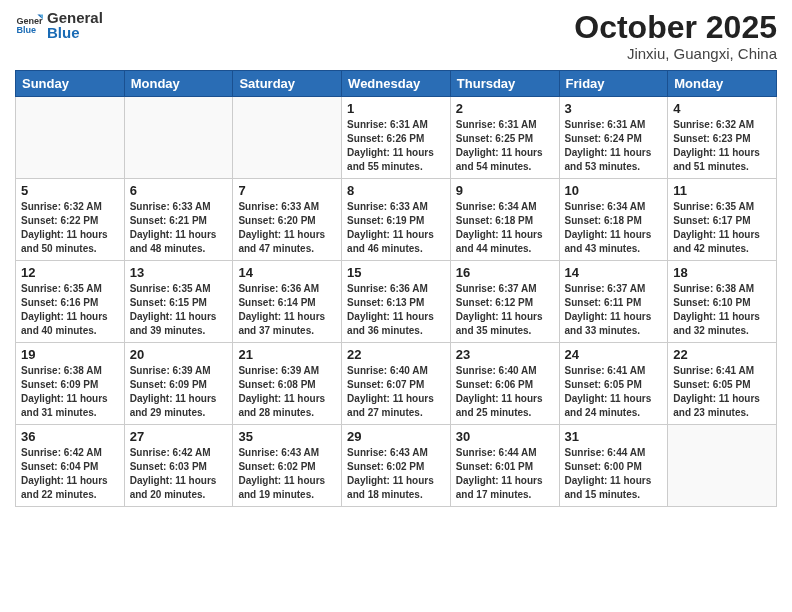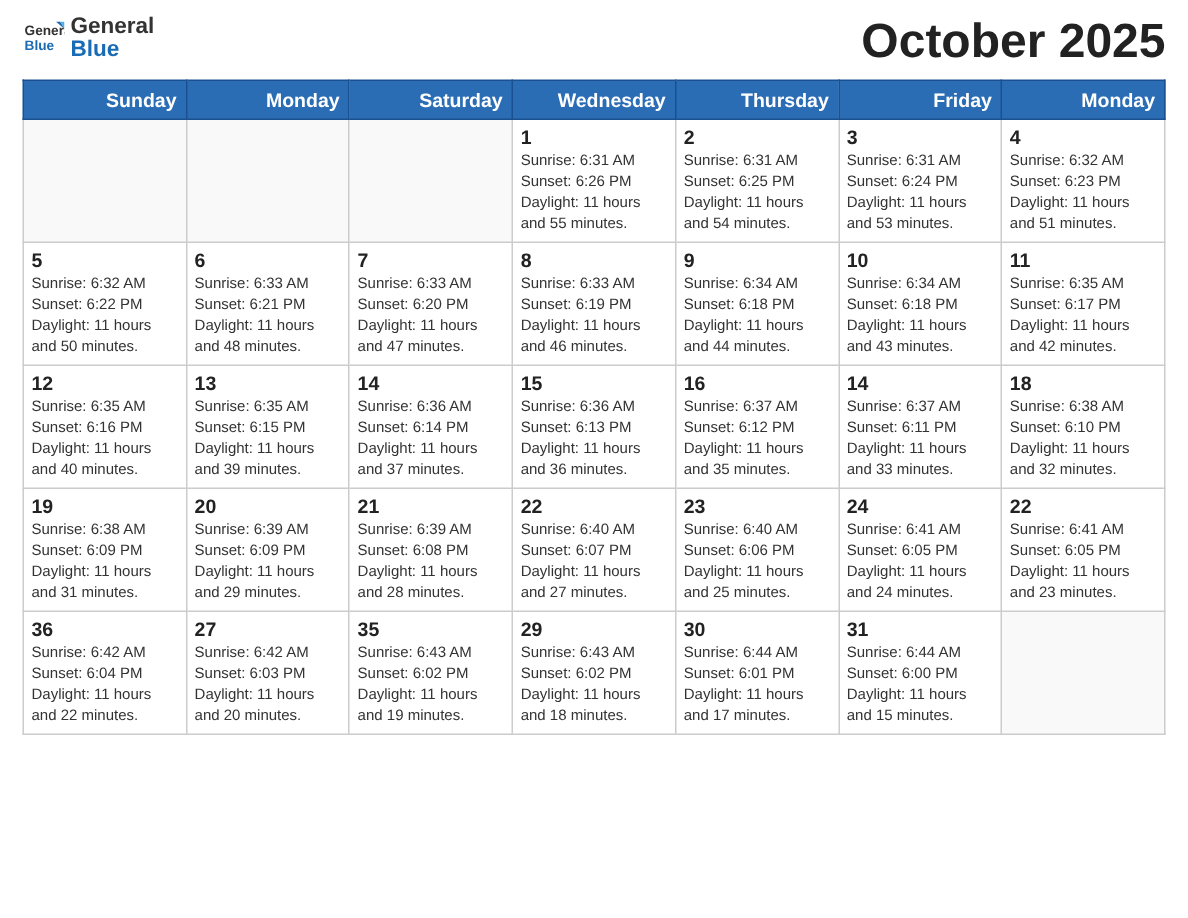--- a/index.html
+++ b/index.html
@@ -46,21 +46,21 @@
       color: #444;
     }
     .calendar {
       width: 100%;
       border-collapse: collapse;
       table-layout: fixed;
     }
     .calendar th {
       background-color: #2a6db5;
       color: #fff;
-      text-align: right;
+      text-align: left;
       padding: 5px 6px;
       font-size: 13px;
       font-weight: bold;
       border: 1px solid #1a5090;
       margin-top: 32px;
     }
     .calendar td {
       border: 1px solid #ccc;
       vertical-align: top;
       padding: 4px 5px;
@@ -76,20 +76,21 @@
       font-size: 13px;
       font-weight: bold;
       color: #222;
       display: block;
       margin-bottom: 2px;
     }
     .day-info {
       font-size: 10px;
       color: #333;
       line-height: 1.4;
+      font-weight: bold;
     }
   </style>
 </head>
 <body>
 
 <div class="page">
   <div class="header">
     <div class="logo">
       <svg class="logo-icon" viewBox="0 0 40 40">
         <rect x="0" y="0" width="40" height="40" fill="white"></rect>
@@ -100,20 +101,21 @@
       </svg>
       <div>
         <div style="font-size:15px;font-weight:bold;color:#333;line-height:1;">
           <span style="color:#333;">General</span>
         </div>
         <div style="font-size:15px;font-weight:bold;color:#1a6bb5;line-height:1;">Blue</div>
       </div>
     </div>
     <div class="title-block">
       <div class="month-title">October 2025</div>
+      <div class="location">Jinxiu, Guangxi, China</div>
     </div>
   </div>
 
   <table class="calendar">
     <thead>
       <tr>
         <th>Sunday</th>
         <th>Monday</th>
         <th>Saturday</th>
         <th>Wednesday</th>

